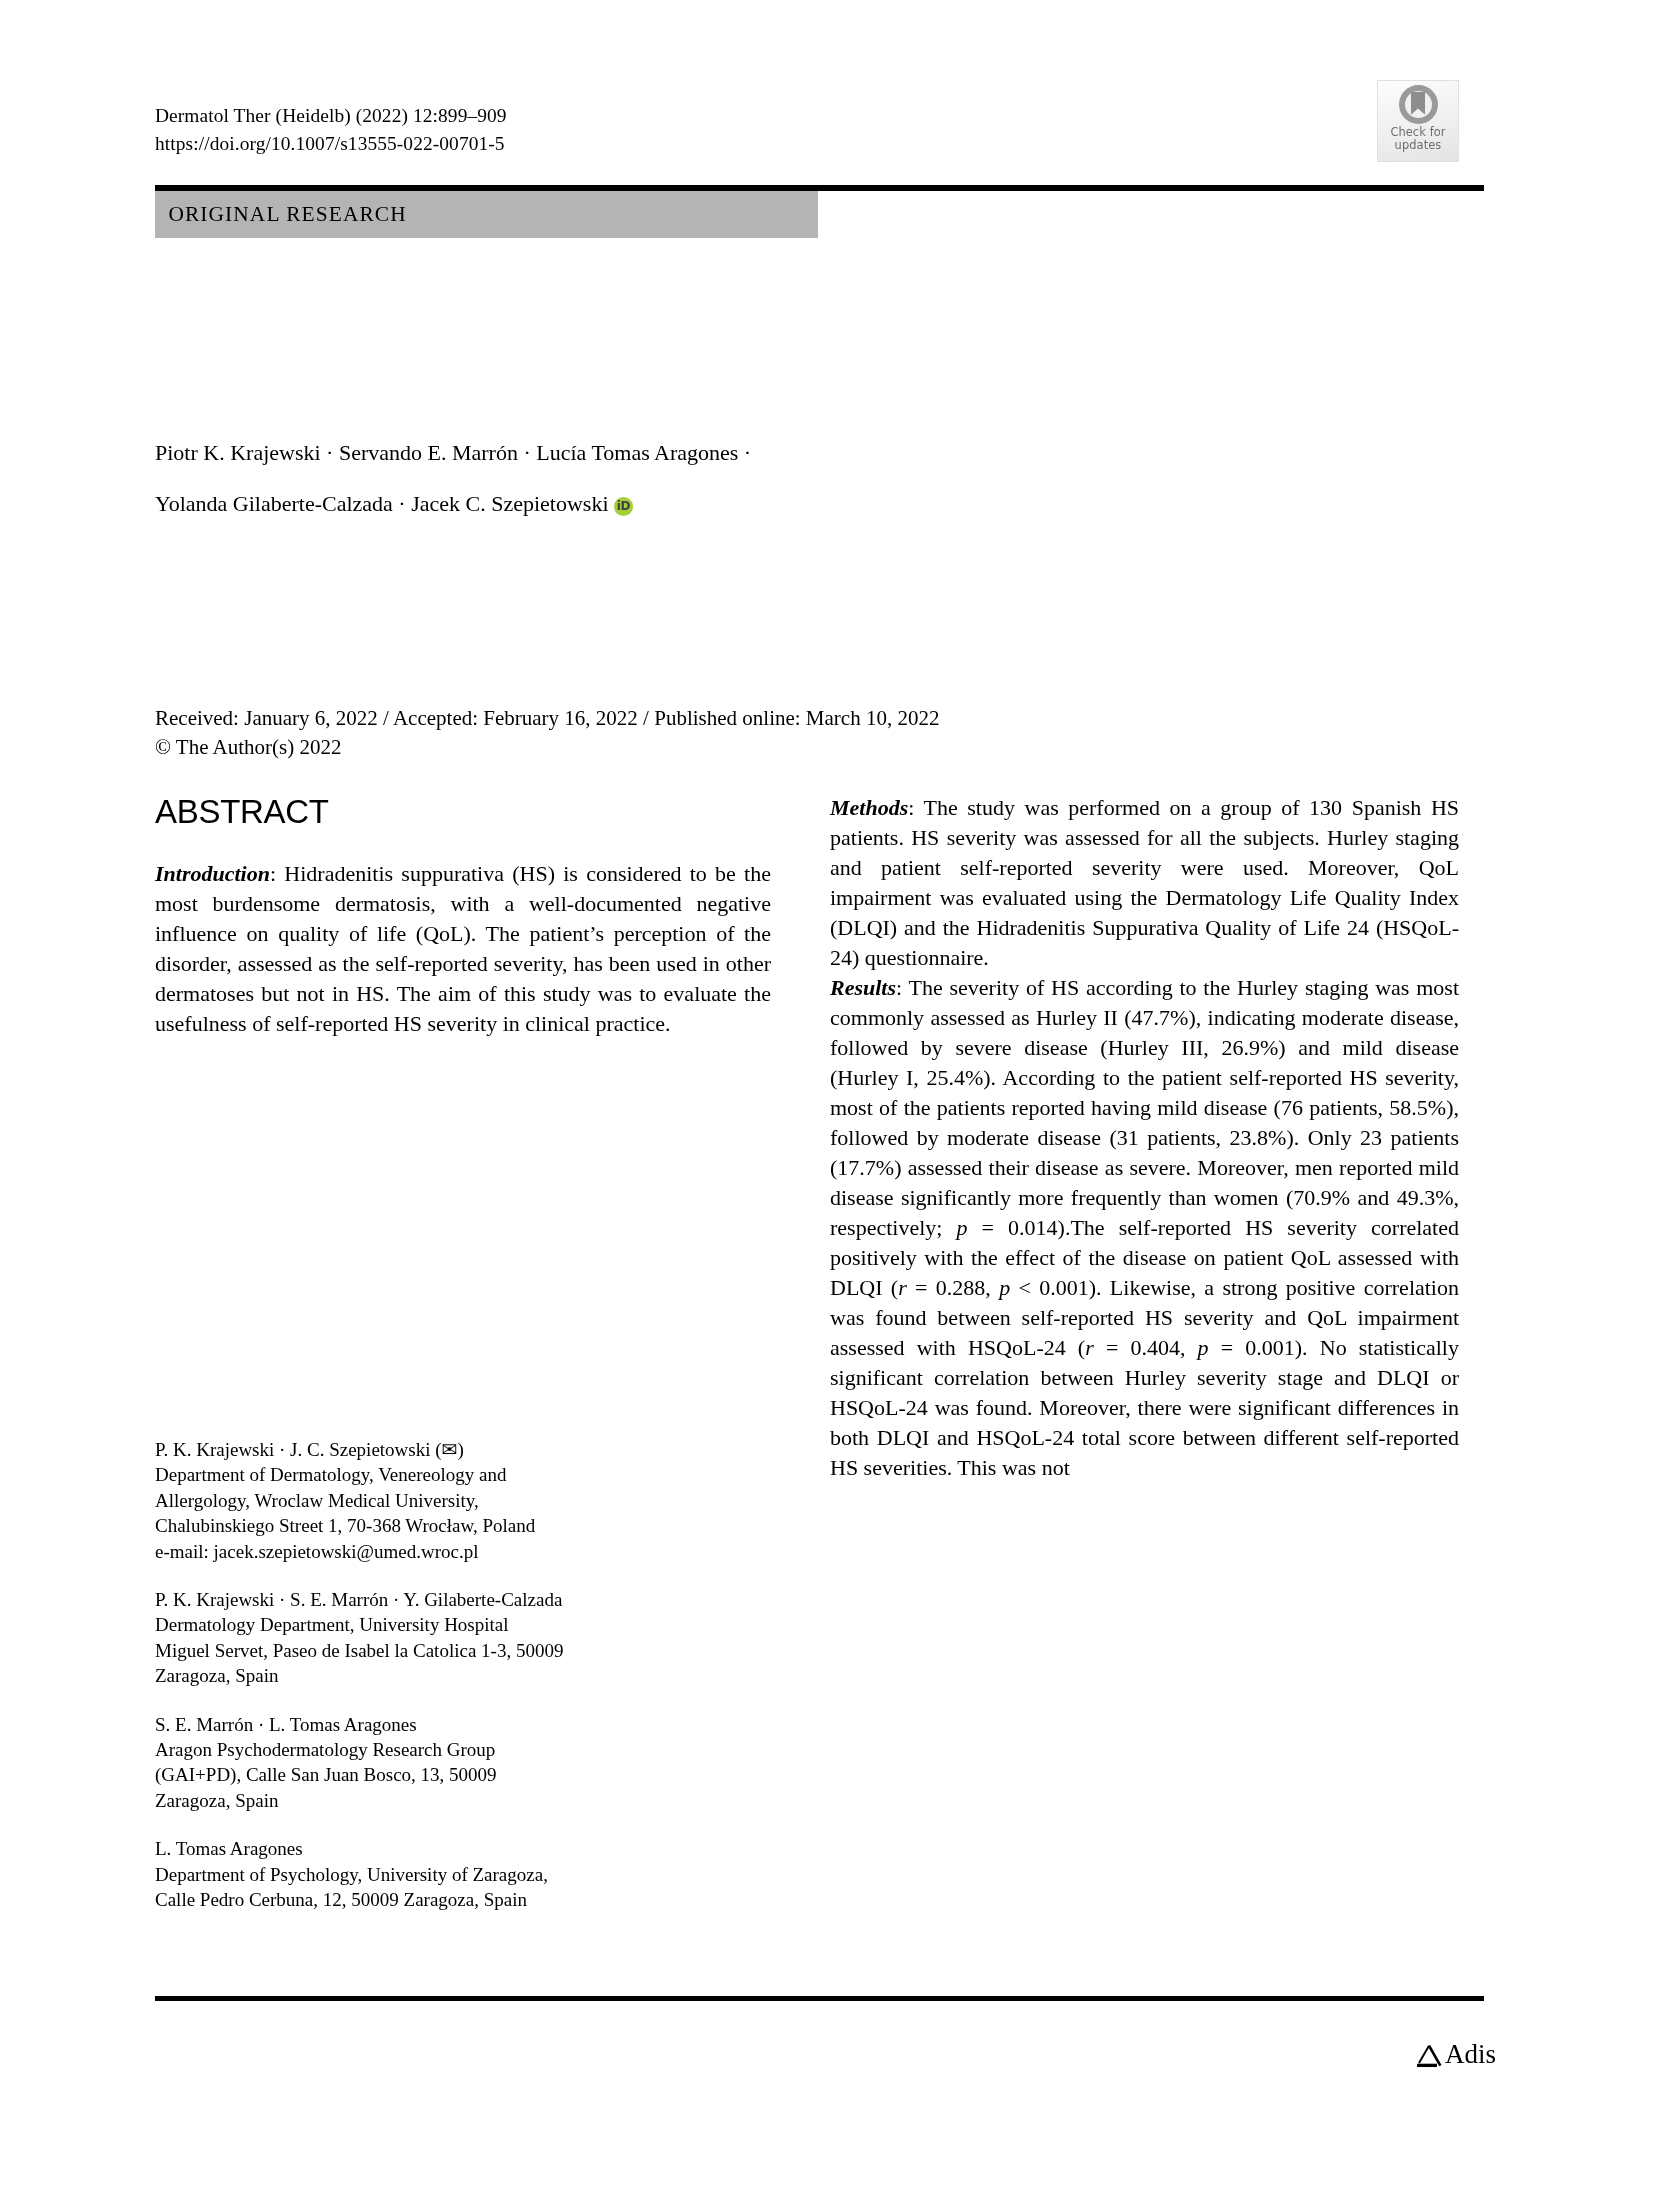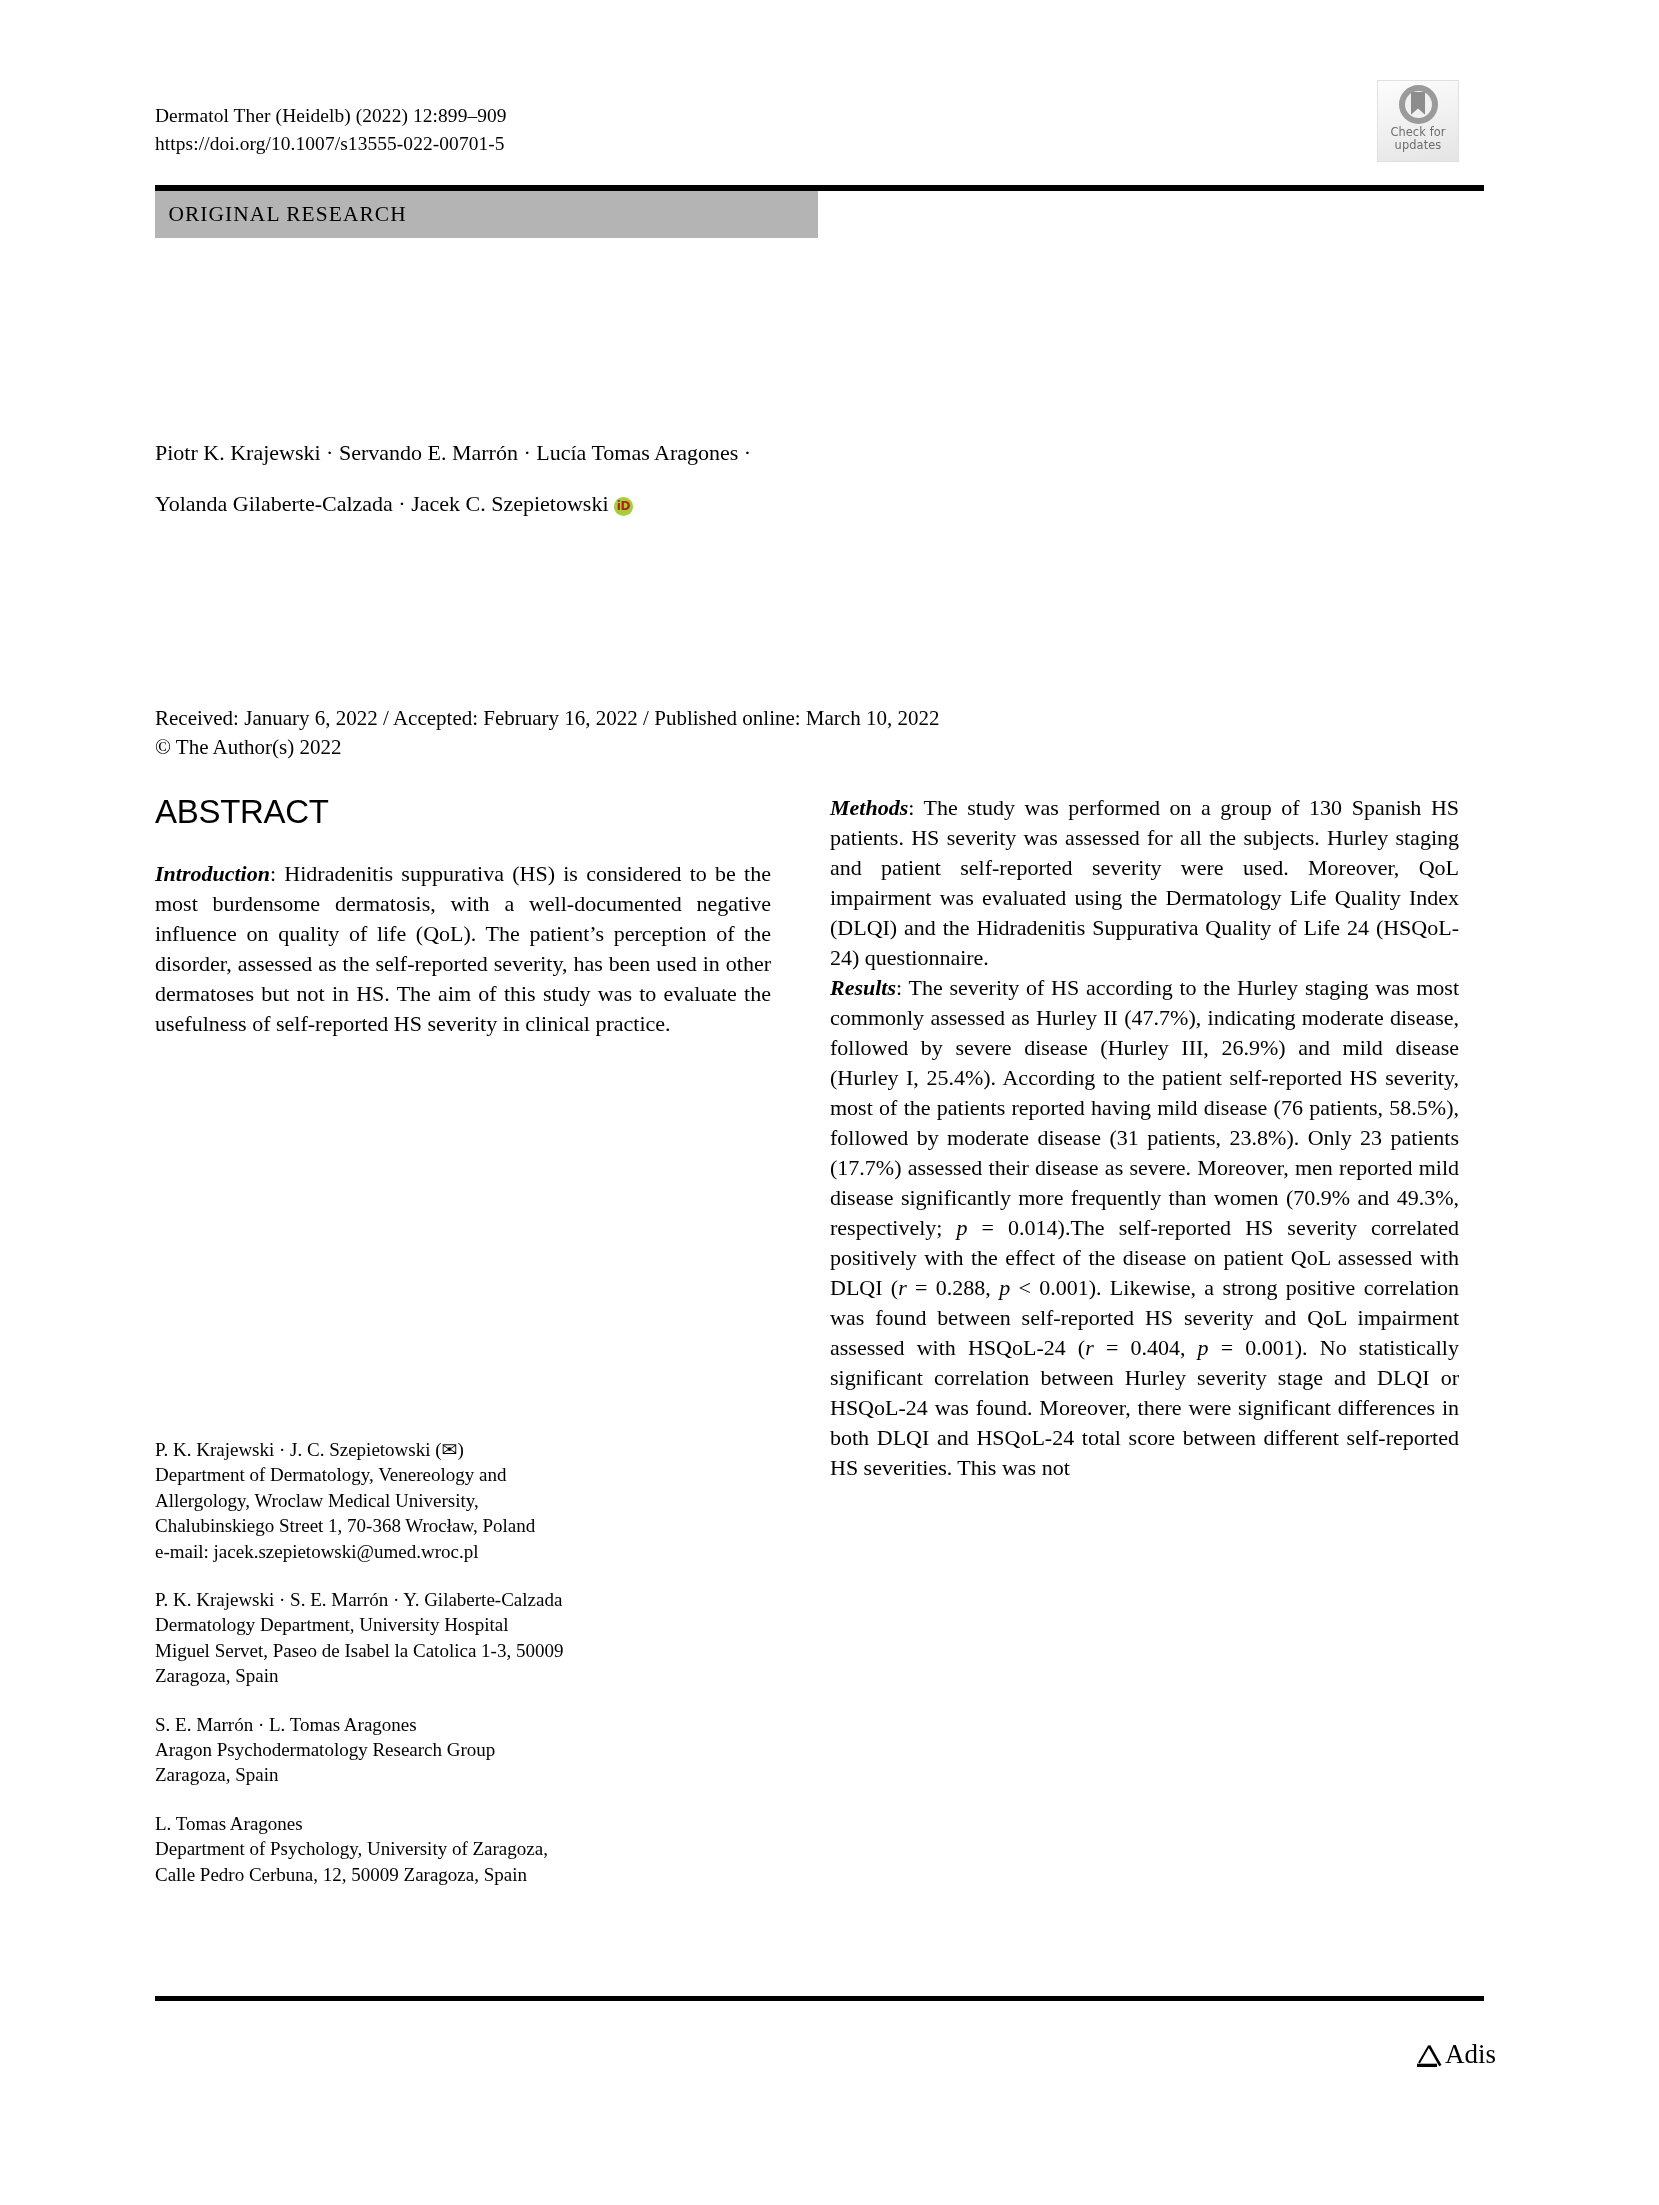--- a/index.html
+++ b/index.html
@@ -133,21 +133,21 @@
     font-size: 22px;
     line-height: 51px;
   }
   .authors .row { white-space: nowrap; }
   .orcid {
     display: inline-block;
     width: 19px;
     height: 19px;
     border-radius: 50%;
     background: #a6ce39;
-    color: #b91c1c;
+    color: #404040;
     font-family: "DejaVu Sans", sans-serif;
     font-size: 12px;
     font-weight: bold;
     line-height: 19px;
     text-align: center;
     vertical-align: 0.7px;
     margin-left: 5.4px;
     letter-spacing: -0.3px;
   }
 
@@ -313,20 +313,21 @@
     </div>
     <div class="blk">
       <div>P. K. Krajewski · S. E. Marrón · Y. Gilaberte-Calzada</div>
       <div>Dermatology Department, University Hospital</div>
       <div>Miguel Servet, Paseo de Isabel la Catolica 1-3, 50009</div>
       <div>Zaragoza, Spain</div>
     </div>
     <div class="blk">
       <div>S. E. Marrón · L. Tomas Aragones</div>
       <div>Aragon Psychodermatology Research Group</div>
+      <div>(GAI+PD), Calle San Juan Bosco, 13, 50009</div>
       <div>Zaragoza, Spain</div>
     </div>
     <div class="blk">
       <div>L. Tomas Aragones</div>
       <div>Department of Psychology, University of Zaragoza,</div>
       <div>Calle Pedro Cerbuna, 12, 50009 Zaragoza, Spain</div>
     </div>
   </div>
 
   <div class="col-right">

